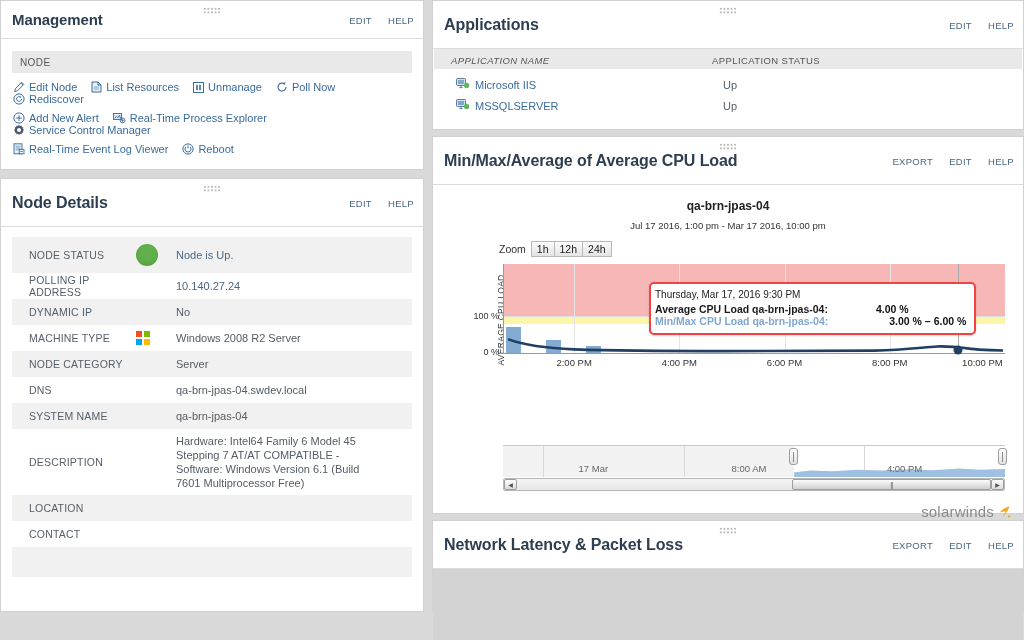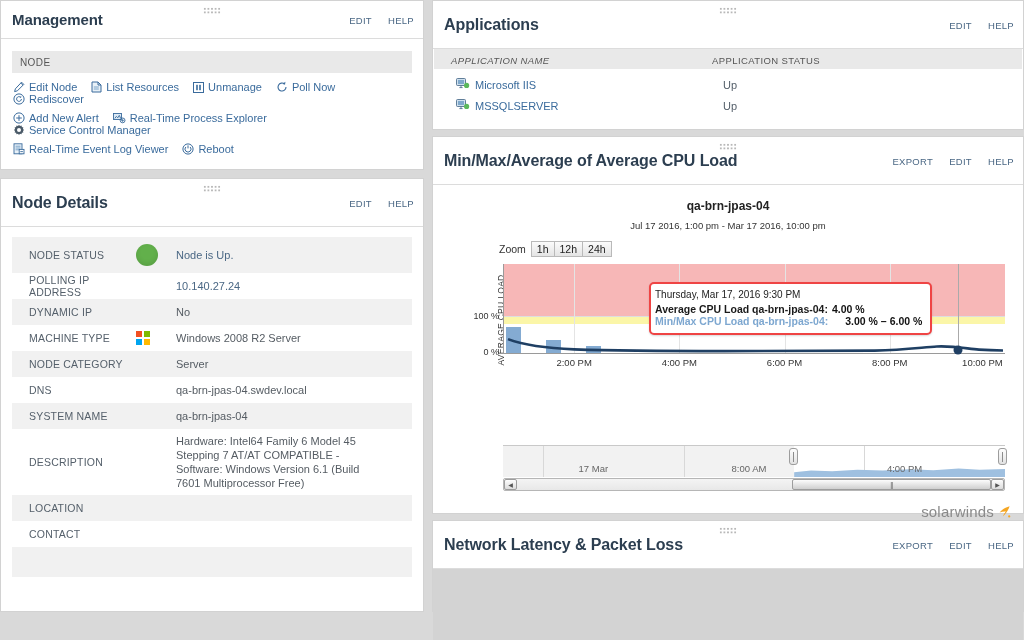--- a/index.html
+++ b/index.html
@@ -181,21 +181,21 @@
     background: #1f3f63; transform: translate(-50%,-50%);
   }
   .tooltip {
     position: absolute; background: #fff;
     border: 2px solid #ef4444; border-radius: 5px;
     padding: 5px 8px 6px 4px;
     box-shadow: 0 1px 2px rgba(0,0,0,.15);
     white-space: nowrap;
   }
   .tt-time { font-size: 10px; color: #222; margin-bottom: 3px; }
-  .tt-line { font-size: 10.5px; display: flex; align-items: baseline; }
+  .tt-line { font-size: 10.5px; display: flex; align-items: baseline; gap: 44px; }
   .tt-key { font-weight: bold; }
   .tt-key.avg { color: #1a1a1a; }
   .tt-key.mm { color: #7da7d0; }
   .tt-val { font-weight: bold; color: #111; margin-left: 4px; }
   .tt-val.tight { margin-left: 17px; }
 
   
   .nav-wrap {
     position: absolute; left: 70px; right: 18px; top: 246px; height: 46px;
   }

